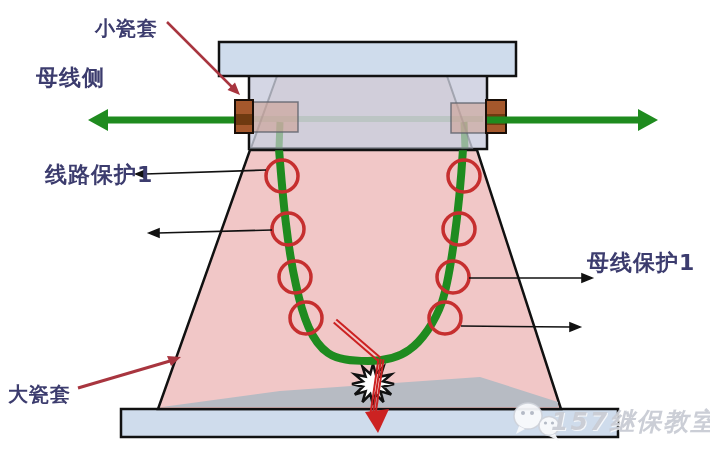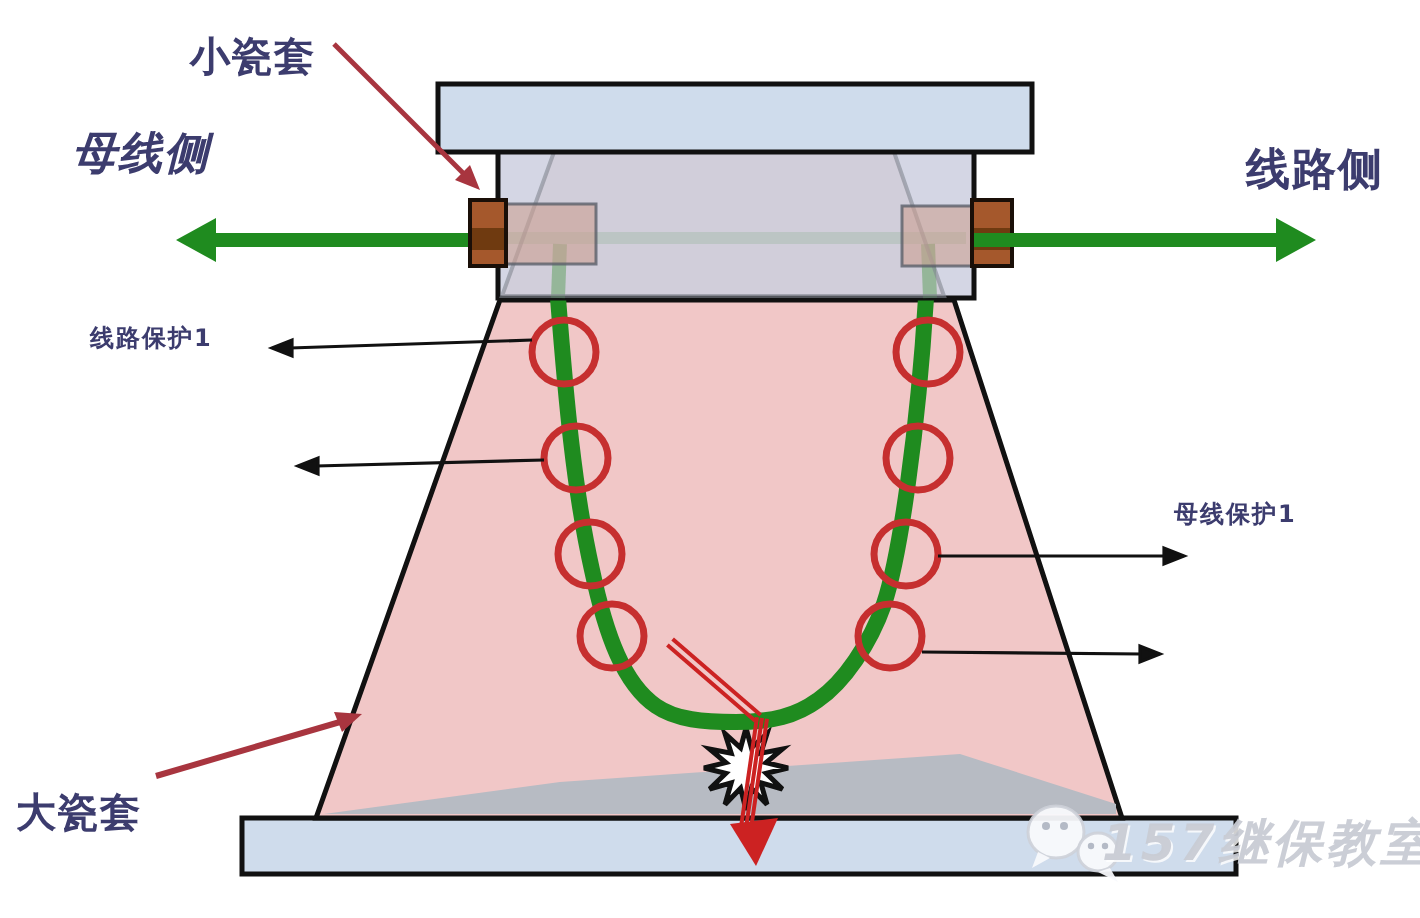--- a/index.html
+++ b/index.html
@@ -14,21 +14,21 @@
   .lbl{
     position:absolute;
     color:#3c3c6e;
     font-weight:bold;
     white-space:nowrap;
     line-height:1.1;
     letter-spacing:1px;
   }
   .lbl.big{font-size:22px;}
   .lbl.mid{font-size:20px;}
-  .lbl.small{font-size:12px;}
+  .lbl.small{font-size:22px;}
   .watermark{
     position:absolute;
     left:551px;top:405px;
     font-size:25px;
     font-weight:bold;
     font-style:italic;
     letter-spacing:2px;
     color:rgba(200,203,212,0.95);
     text-shadow:1px 1px 0 rgba(255,255,255,0.8);
     white-space:nowrap;
@@ -137,20 +137,19 @@
       <circle cx="523" cy="413" r="2" fill="#b4bac6"></circle>
       <circle cx="532" cy="413" r="2" fill="#b4bac6"></circle>
       <ellipse cx="549" cy="426" rx="10" ry="9.5" fill="rgba(248,249,252,0.95)" stroke="rgba(205,208,216,0.9)" stroke-width="1.5"></ellipse>
       <polygon points="555,434 559,441 549,436" fill="rgba(248,249,252,0.95)"></polygon>
       <circle cx="545.5" cy="423" r="1.6" fill="#b4bac6"></circle>
       <circle cx="552.5" cy="423" r="1.6" fill="#b4bac6"></circle>
     </g>
   </svg>
 
   <div class="lbl mid" style="left:95px;top:17px;text-align:center;">小瓷套</div>
-  <div class="lbl big" style="left:36px;top:66px;font-style:italic;">母线侧</div>
-  <div class="lbl big" style="left:623px;top:74px;">线路侧</div>
+  <div class="lbl big" style="left:36px;top:66px;">母线侧</div>
   <div class="lbl small" style="left:45px;top:163px;">线路保护1</div>
   <div class="lbl small" style="left:587px;top:251px;">母线保护1</div>
-  <div class="lbl mid" style="left:8px;top:383px;margin-top:12px;">大瓷套</div>
+  <div class="lbl mid" style="left:8px;top:383px;">大瓷套</div>
 
   <div class="watermark">157继保教室</div>
 </div>
 
 </body></html>

